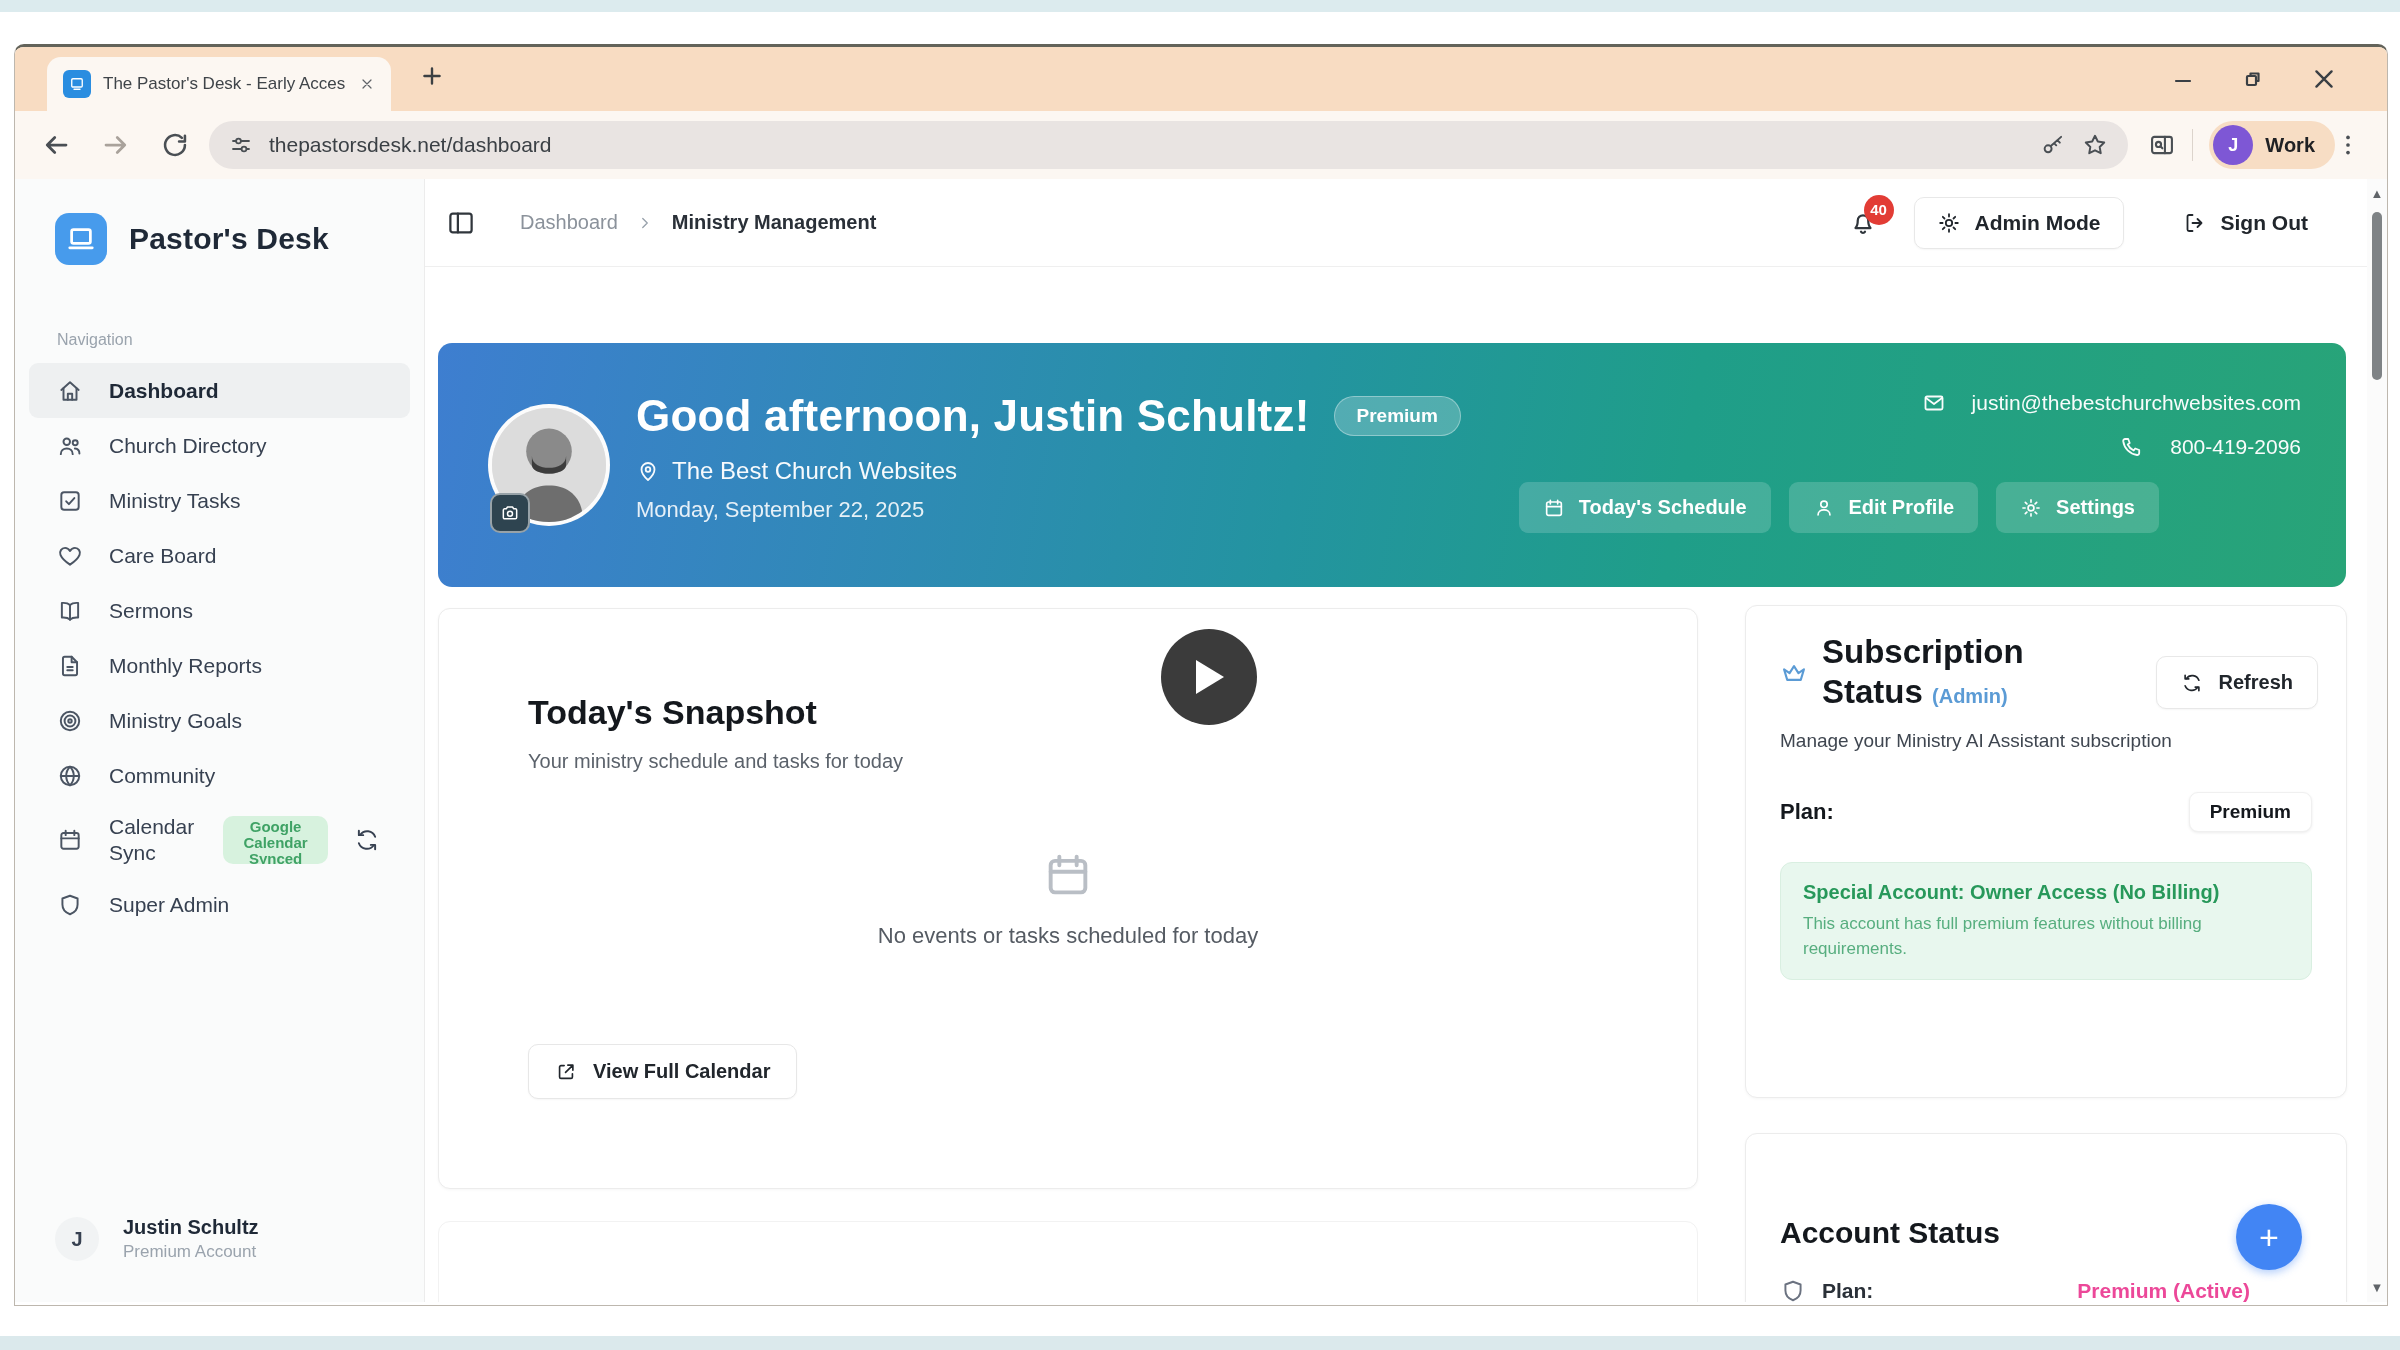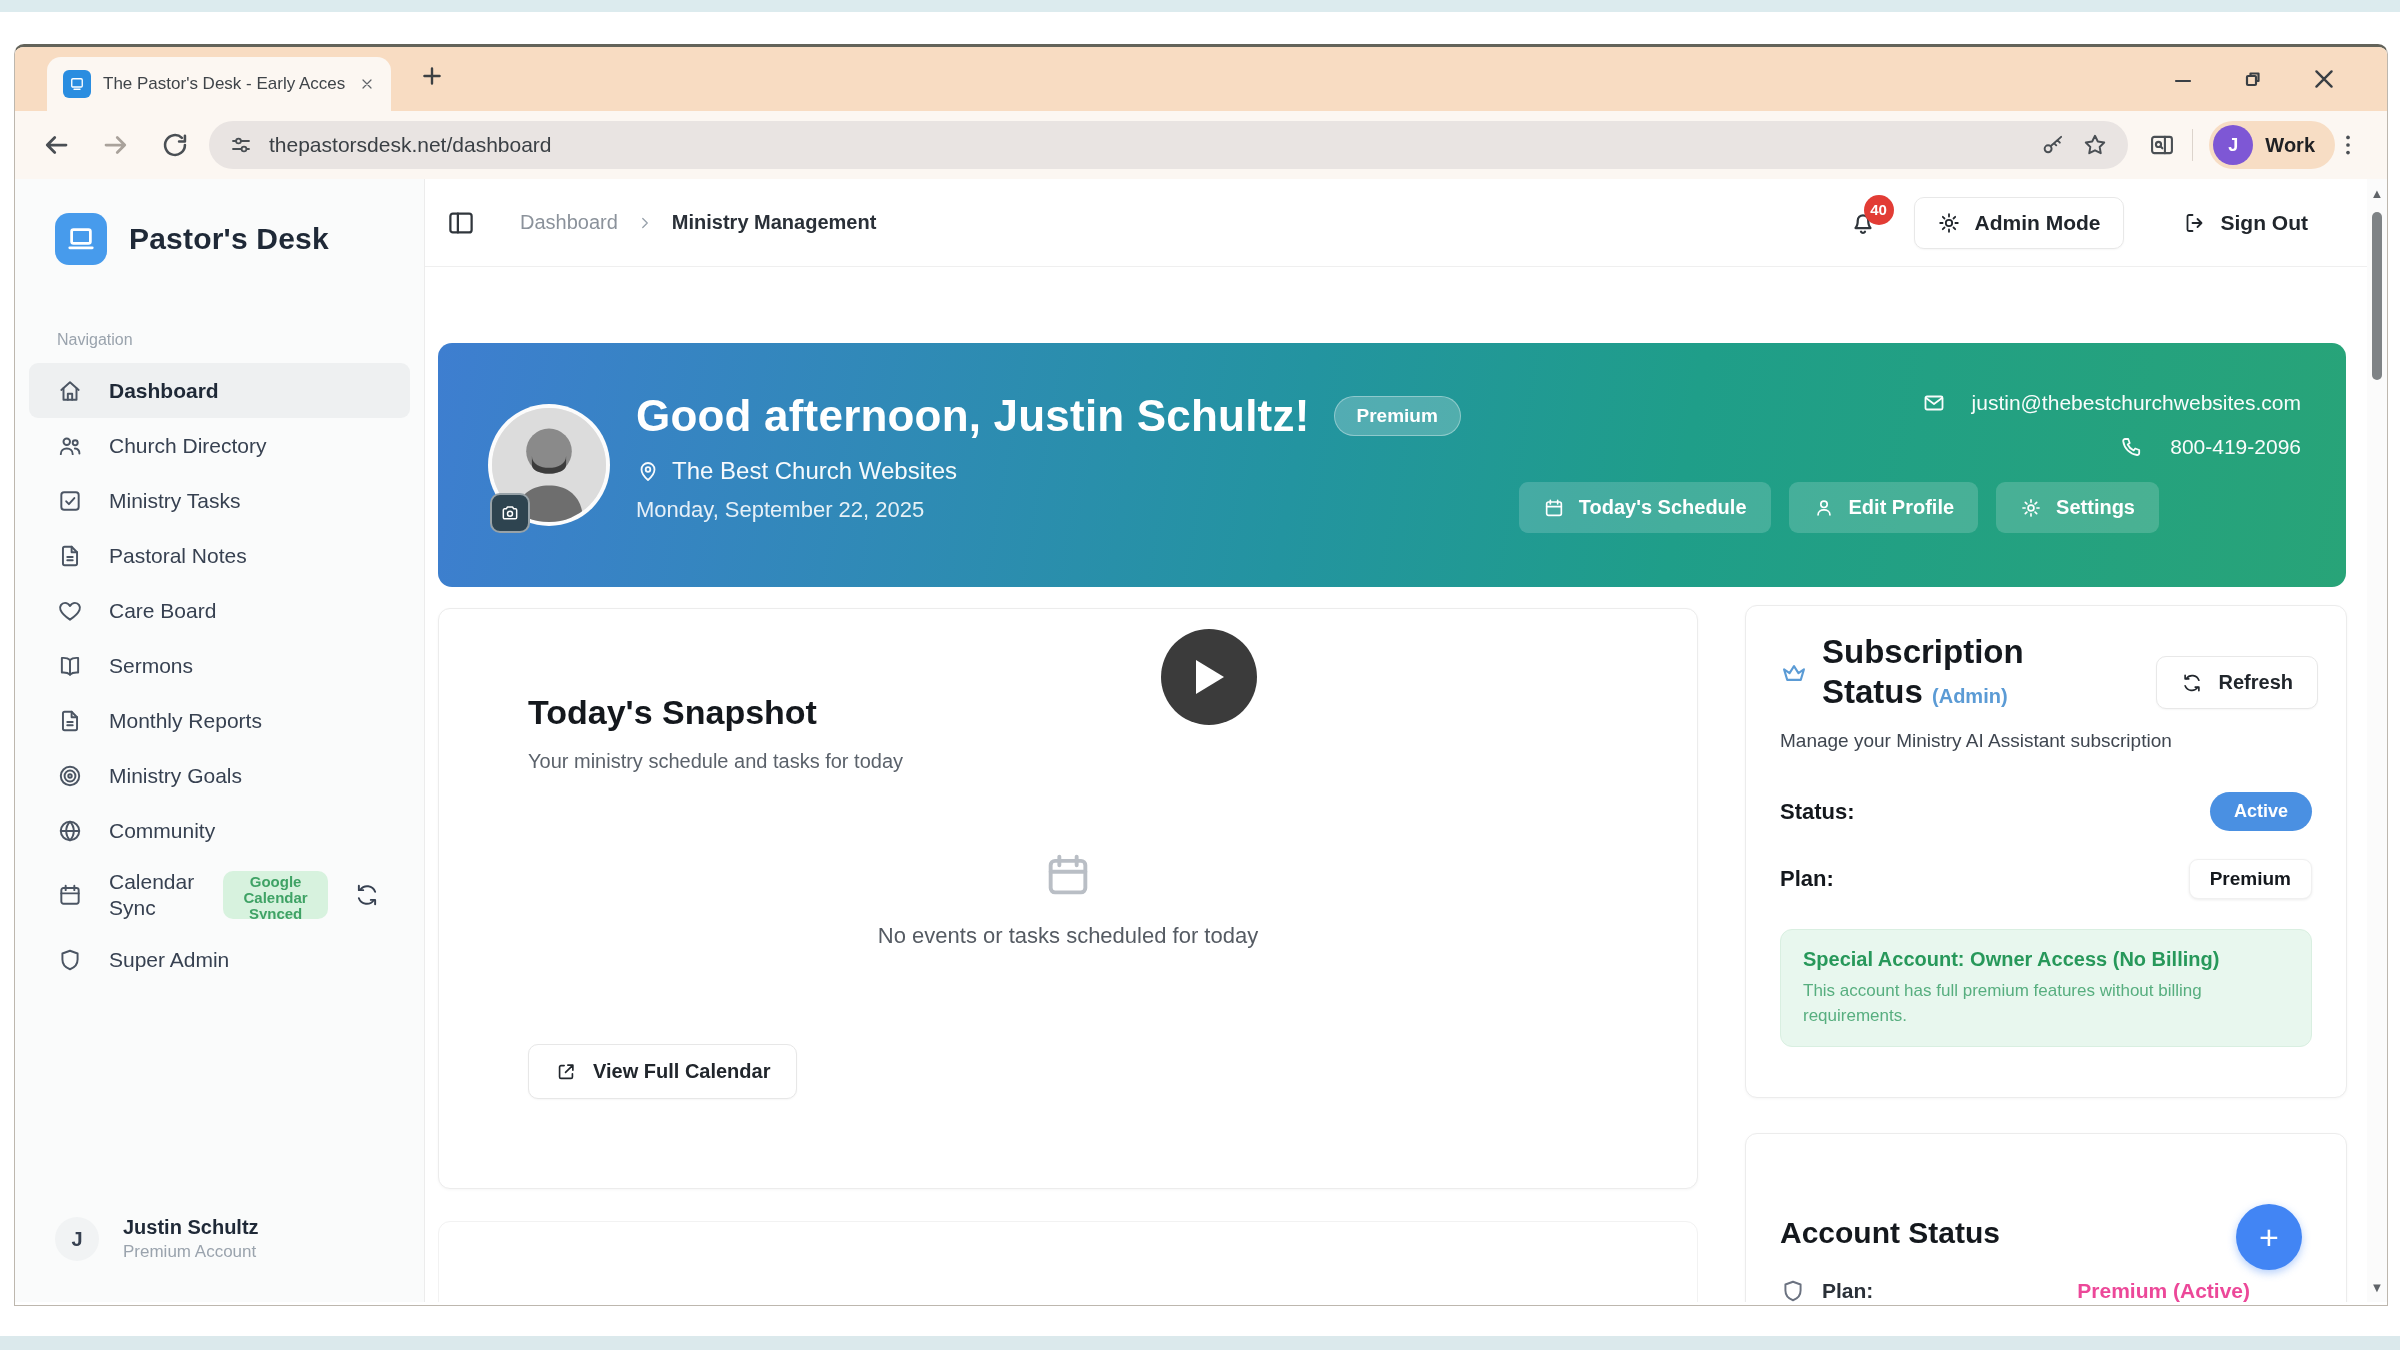--- a/index.html
+++ b/index.html
@@ -290,29 +290,20 @@
                 <svg class="ic" width="26" height="26" viewBox="0 0 24 24">
                   <rect x="4" y="4" width="16" height="16" rx="2.5"></rect>
                   <path d="M8.5 12.3l2.5 2.6 5-5.6"></path>
                 </svg>
               </span>
             <span class="lbl">Ministry Tasks</span>
           </div>
           <div class="nav-item">
             <span>
                 <svg class="ic" width="26" height="26" viewBox="0 0 24 24">
-                  <path d="M7 3.5h6.5l5 5V19a1.5 1.5 0 0 1-1.5 1.5H7A1.5 1.5 0 0 1 5.5 19V5A1.5 1.5 0 0 1 7 3.5z"></path>
-                  <path d="M13.5 3.5v5h5M9.5 13h5M9.5 16h5"></path>
-                </svg>
-              </span>
-            <span class="lbl">Pastoral Notes</span>
-          </div>
-          <div class="nav-item">
-            <span>
-                <svg class="ic" width="26" height="26" viewBox="0 0 24 24">
                   <path d="M12 20s-7-4.6-8.8-9C1.9 7.8 4.2 4.5 7.4 4.5c1.9 0 3.6 1.1 4.6 2.8 1-1.7 2.7-2.8 4.6-2.8 3.2 0 5.5 3.3 4.2 6.5C19 15.4 12 20 12 20z"></path>
                 </svg>
               </span>
             <span class="lbl">Care Board</span>
           </div>
           <div class="nav-item">
             <span>
                 <svg class="ic" width="26" height="26" viewBox="0 0 24 24">
                   <path d="M12 6.5C10.5 5 8.5 4.5 6 4.5h-1.5V18H6c2.5 0 4.5.5 6 2 1.5-1.5 3.5-2 6-2h1.5V4.5H18c-2.5 0-4.5.5-6 2z"></path>
                   <path d="M12 6.5V20"></path>
@@ -556,24 +547,20 @@
                   <path d="M19.5 9A7.8 7.8 0 0 0 5.8 7.2"></path>
                   <path d="M4.5 3.5v4h4"></path>
                   <path d="M4.5 15a7.8 7.8 0 0 0 13.7 1.8"></path>
                   <path d="M19.5 20.5v-4h-4"></path>
                 </svg>
             </span>
             <span>Refresh</span>
           </span>
           <div class="sub-sub">Manage your Ministry AI Assistant subscription</div>
           <div class="sub-row">
-            <span class="sub-label">Status:</span>
-            <span class="pill-active">Active</span>
-          </div>
-          <div class="sub-row">
             <span class="sub-label">Plan:</span>
             <span class="pill-premium">Premium</span>
           </div>
           <div class="notice">
             <div class="notice-title">Special Account: Owner Access (No Billing)</div>
             <div class="notice-body">This account has full premium features without billing requirements.</div>
           </div>
         </div>
 
         <div class="card acctcard">

